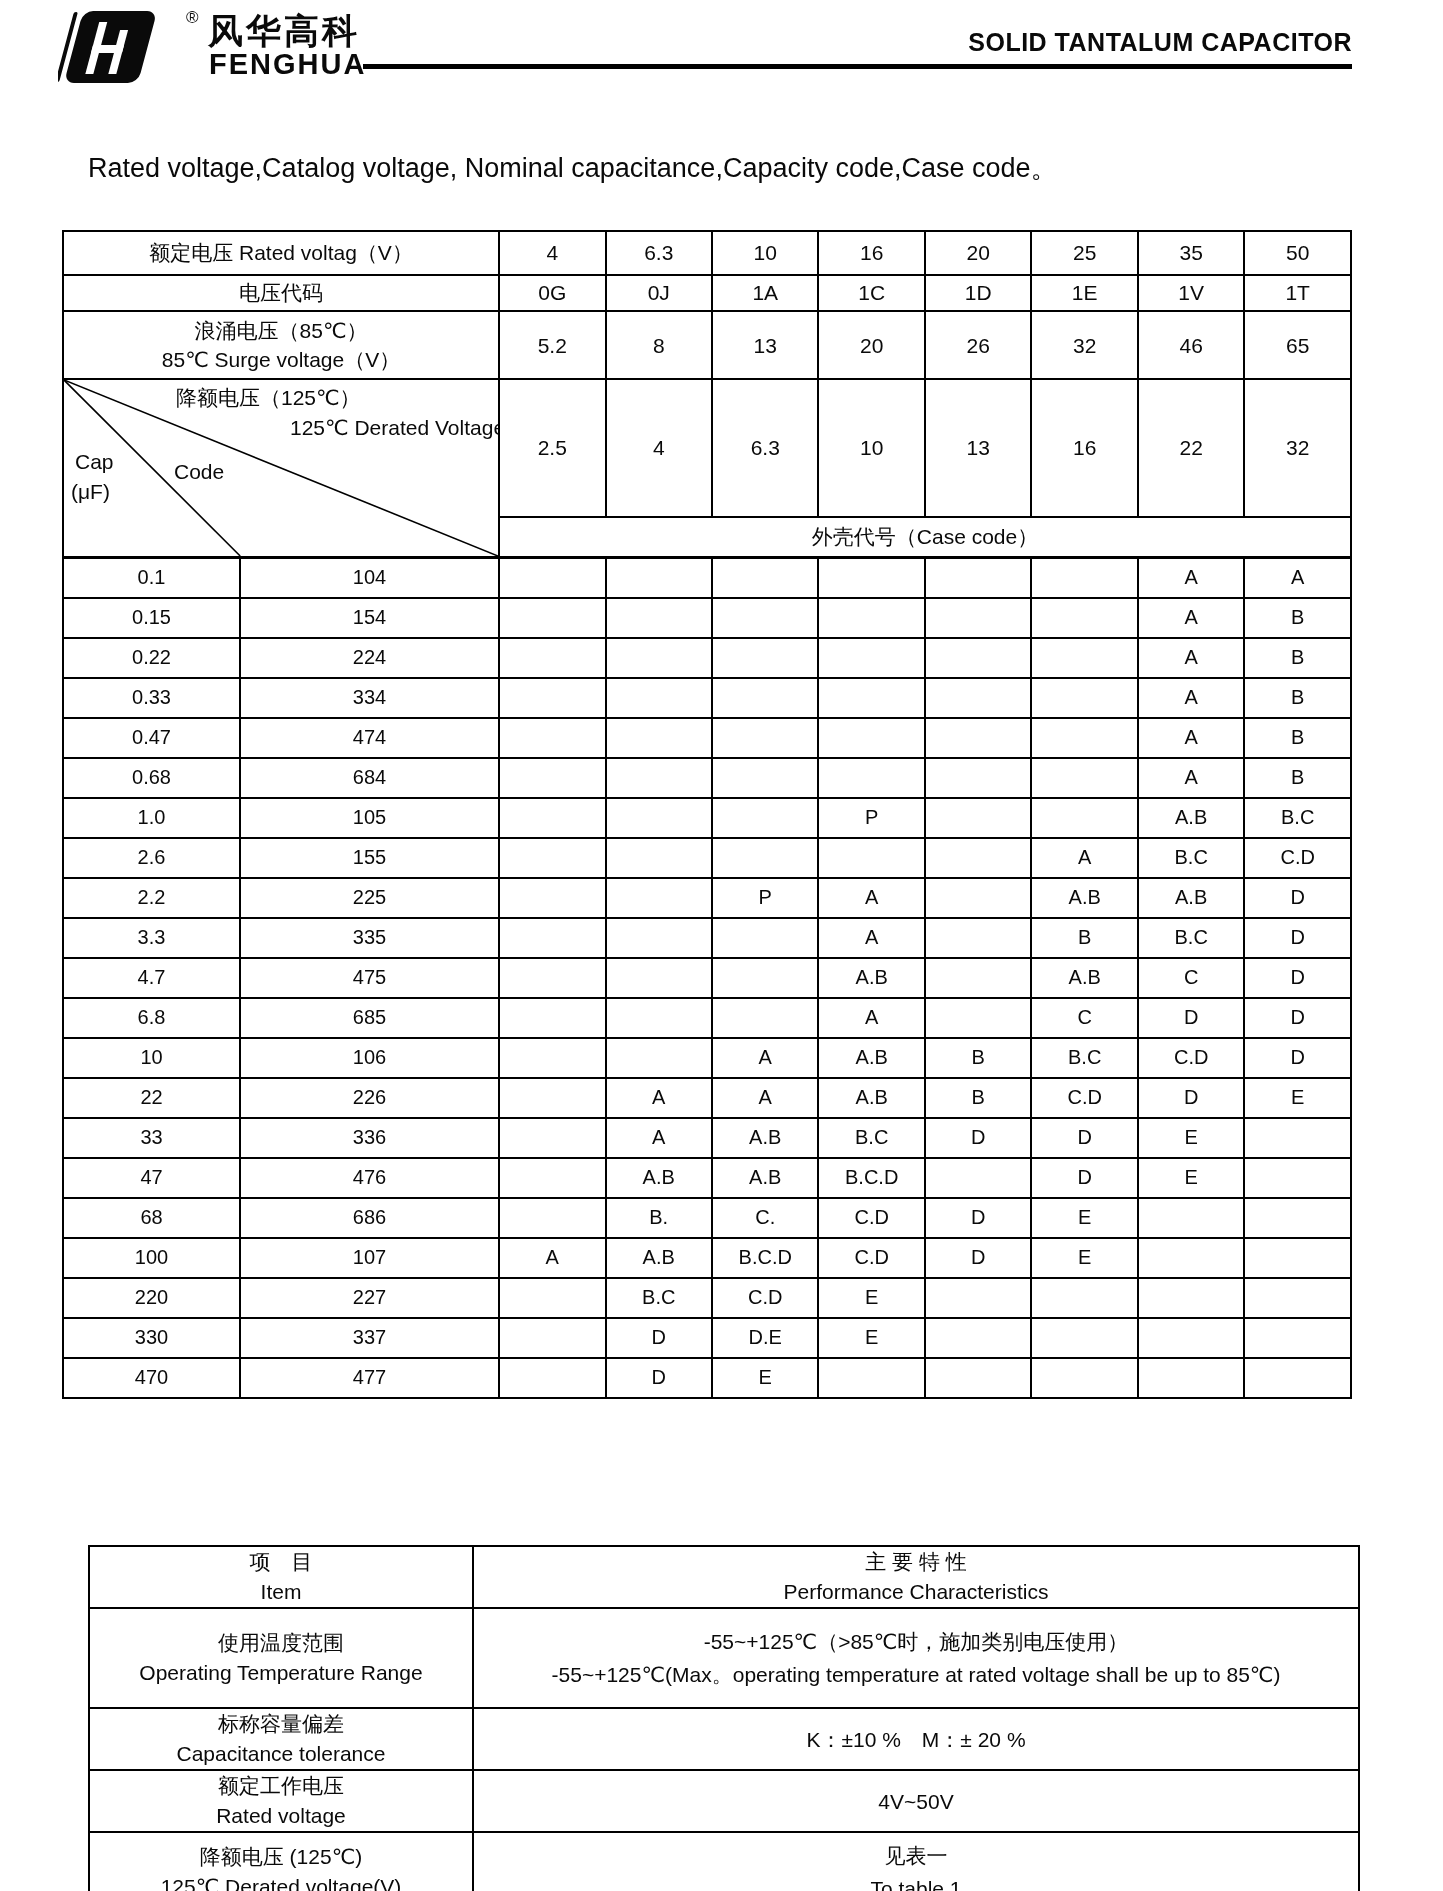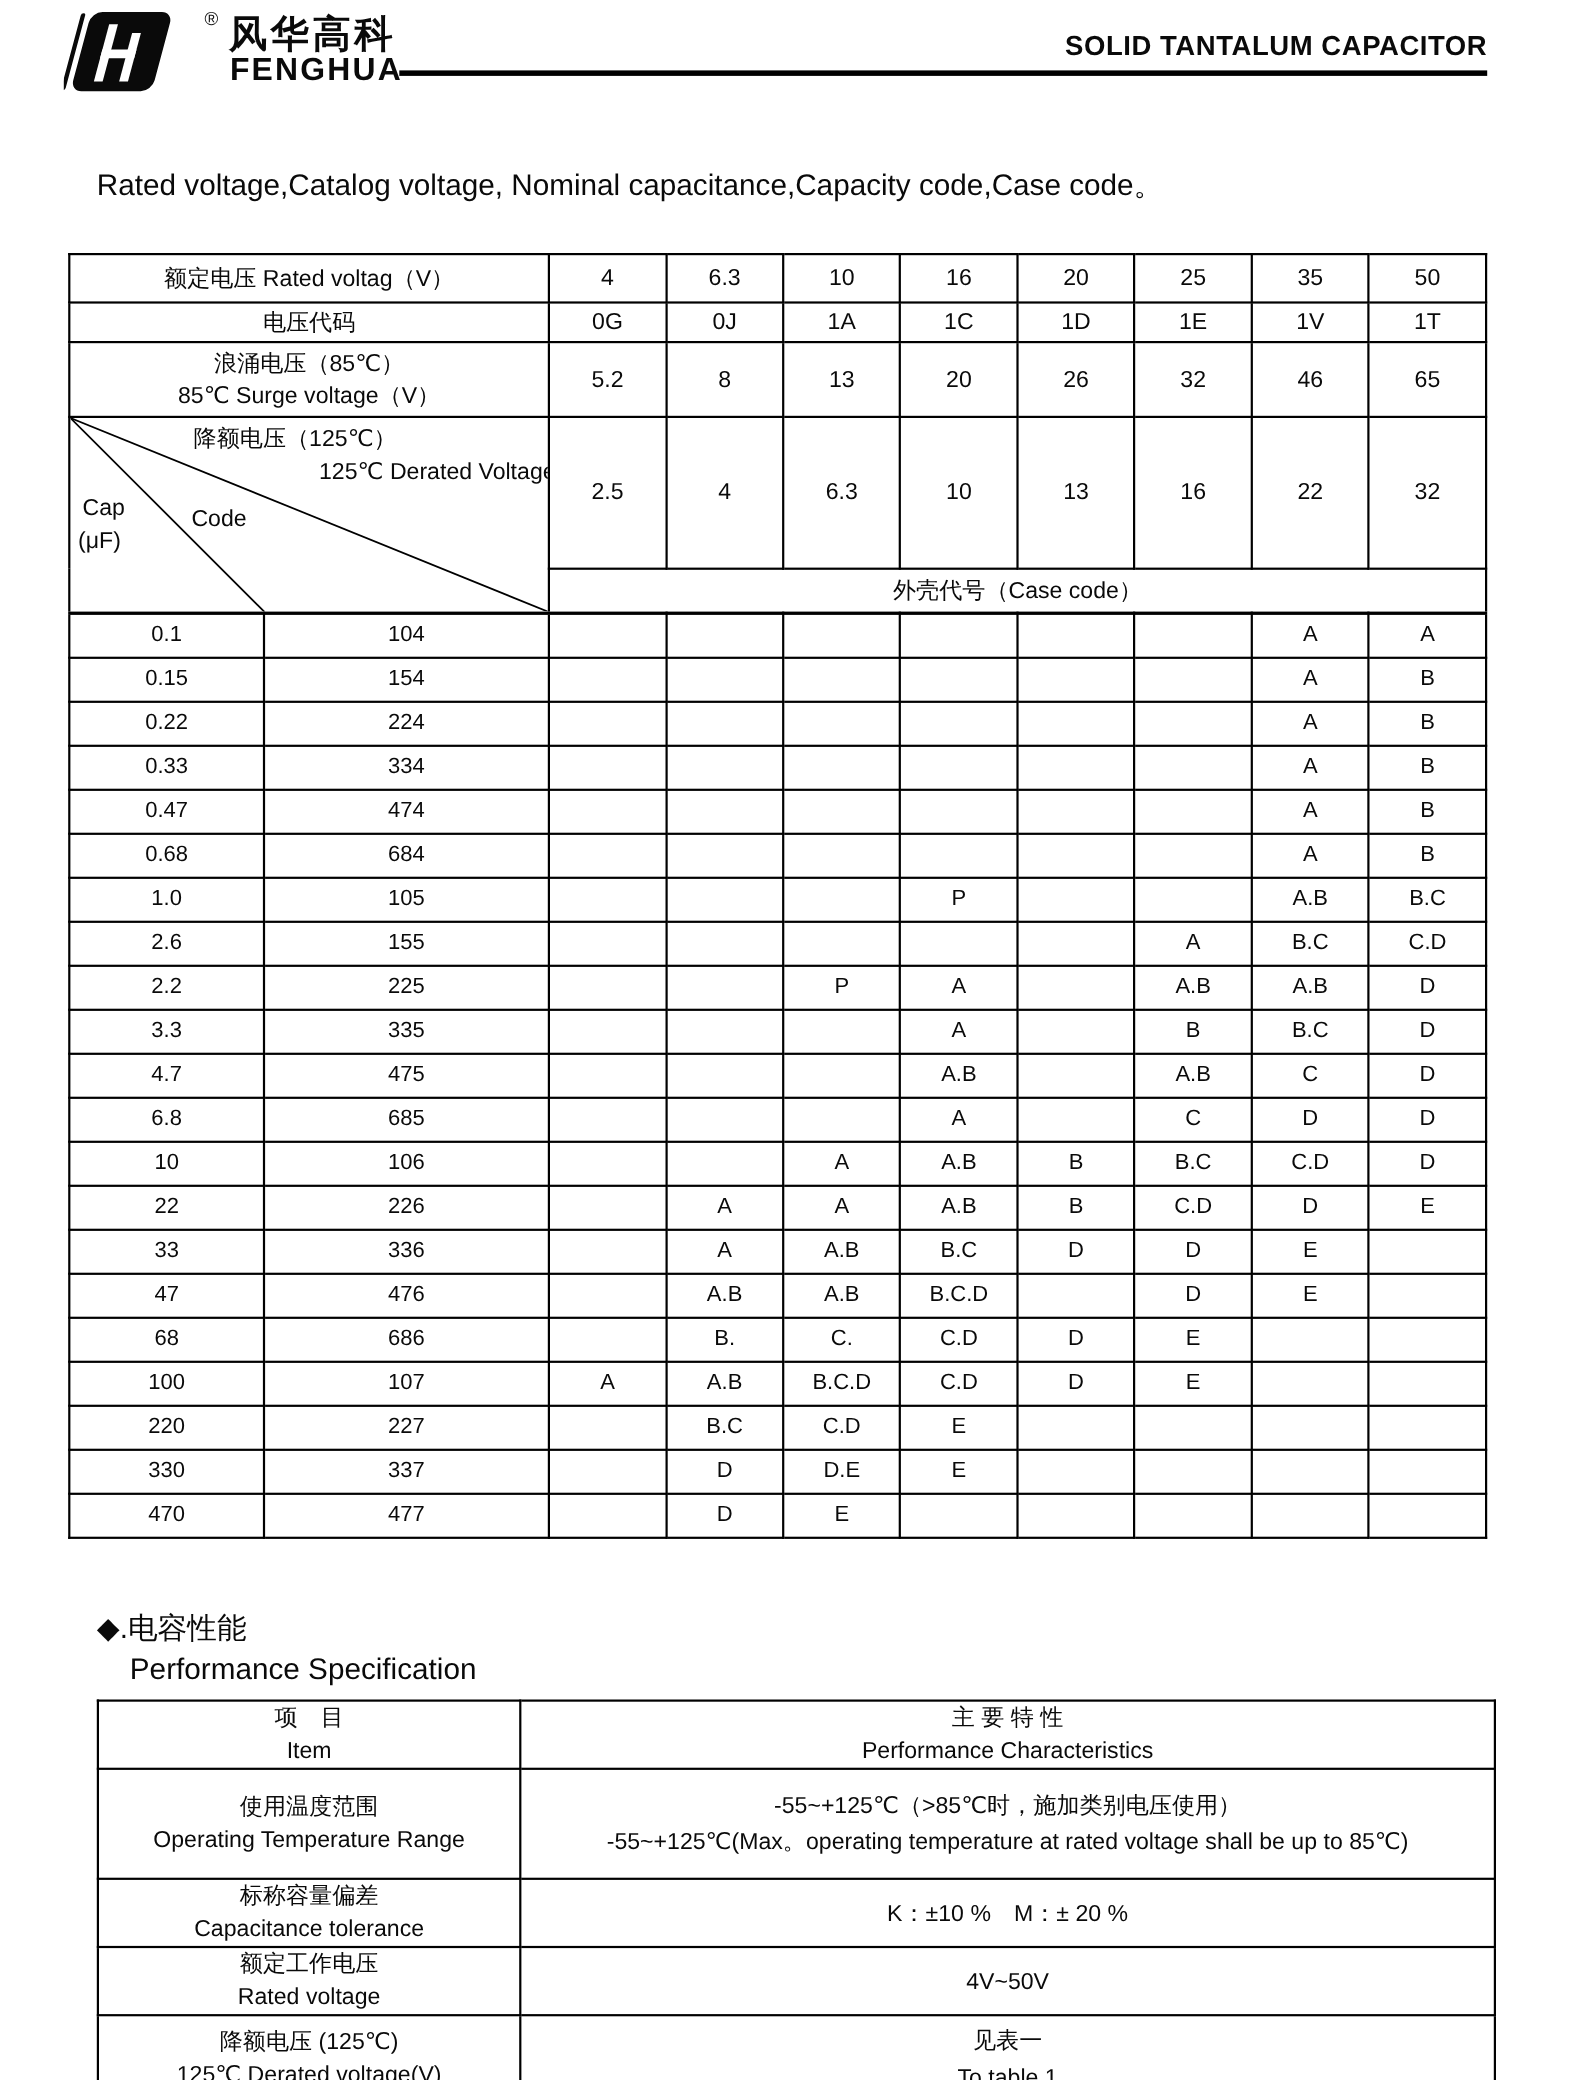--- a/index.html
+++ b/index.html
@@ -421,24 +421,20 @@
           <td></td>
           <td></td>
           <td></td>
           <td></td>
           <td></td>
         </tr>
 
     </tbody>
   </table>
 
-  <div class="sec2">
-    <div>◆.电容性能</div>
-    <div class="en">Performance Specification</div>
-  </div>
 
   <table class="t2">
     <colgroup>
         <col style="width:384px">
         <col>
       </colgroup>
     <thead>
       <tr>
         <td>
           <div>项　目</div>

